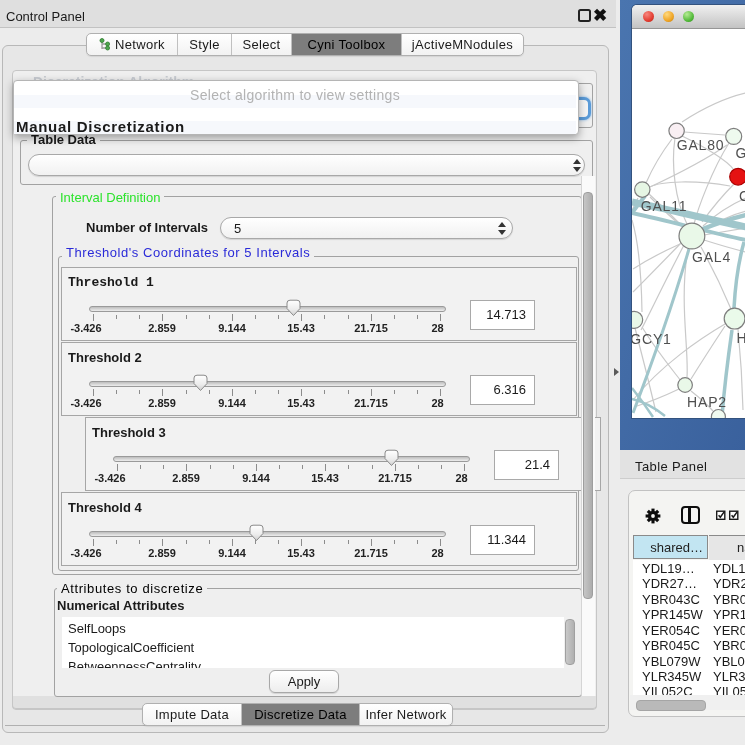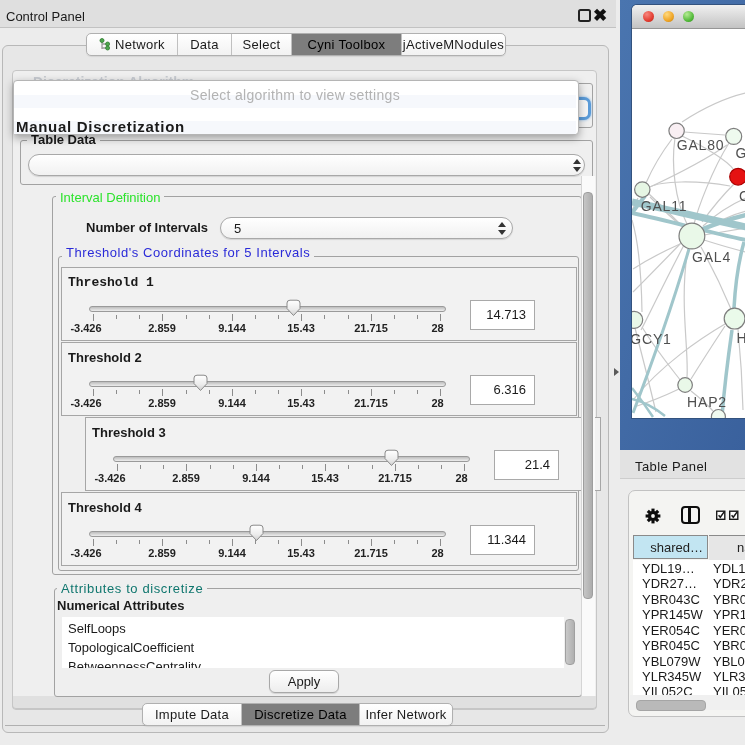--- a/index.html
+++ b/index.html
@@ -212,21 +212,21 @@
     <div class="slab" style="left:239px;top:54px;">15.43</div>
     <div class="slab" style="left:309px;top:54px;">21.715</div>
     <div class="slab" style="left:375.5px;top:54px;">28</div>
     <div class="abs tfield" style="top:32px;">11.344</div>
     <svg class="abs" style="left:185.9px;top:31px;" width="17" height="19" viewBox="0 0 17 19">
       <path d="M2,4 Q2,1.2 5,1.2 L12,1.2 Q15,1.2 15,4 L15,9.5 L8.5,16.5 L2,9.5 Z" fill="url(#thg)" stroke="#8a8a8a" stroke-width="1"></path>
     </svg>
   </div>
 
 <div class="abs grp" style="left:54px;top:588px;width:526px;height:107px;"></div>
-<div class="abs gtitle" style="left:57px;top:582px;color:#0f766e;letter-spacing:0.6px;">Attributes to discretize</div>
+<div class="abs gtitle" style="left:57px;top:582px;color:#000000;letter-spacing:0.6px;">Attributes to discretize</div>
 <div class="abs b" style="left:57px;top:598px;">Numerical Attributes</div>
 <div class="abs" style="left:62px;top:617px;width:513px;height:51px;background:#fff;overflow:hidden;">
   <div style="padding:2px 0 0 6px;line-height:19px;">SelfLoops<br>TopologicalCoefficient<br>BetweennessCentrality</div>
   <div class="abs" style="left:502px;top:0;width:11px;height:51px;background:#f0f0f0;"></div>
   <div class="abs" style="left:503px;top:2px;width:8px;height:44px;background:linear-gradient(90deg,#c9c9c9,#b0b0b0);border-radius:4px;border:1px solid #a0a0a0;"></div>
 </div>
 
 <div class="abs" style="left:269px;top:670px;width:68px;height:21px;background:linear-gradient(#ffffff,#ededed);border:1px solid #a8a8a8;border-radius:6px;text-align:center;line-height:21px;box-shadow:0 1px 1px rgba(0,0,0,0.12);">Apply</div>
 
 <div class="abs" id="vsb"></div>
@@ -249,24 +249,24 @@
           <path d="M3,3 L3,11"></path>
           <path d="M3,6 L8,6"></path>
           <path d="M3,10 L8,10"></path>
         </g>
         <g fill="#4fa84f" stroke="#2c7a2c" stroke-width="0.8">
           <circle cx="3" cy="2.5" r="2"></circle>
           <circle cx="8.6" cy="6" r="2"></circle>
           <circle cx="8.6" cy="10" r="2"></circle>
         </g>
       </svg>Network</div>
-  <div class="tab" style="width:53px;">Data</div>
+  <div class="tab" style="width:53px;">Style</div>
   <div class="tab" style="width:59px;">Select</div>
   <div class="tab tabsel" style="width:109px;">Cyni Toolbox</div>
-  <div class="tab" style="width:103px;">jActiveMNodules</div>
+  <div class="tab" style="width:121px;">jActiveMNodules</div>
 </div>
 
 <div class="abs tabgrp" id="bottabs">
   <div class="tab" style="width:98px;">Impute Data</div>
   <div class="tab tabsel" style="width:117px;">Discretize Data</div>
   <div class="tab" style="width:92px;">Infer Network</div>
 </div>
 
 <div class="abs" id="desk"></div>
 <div class="abs" id="nwin">

